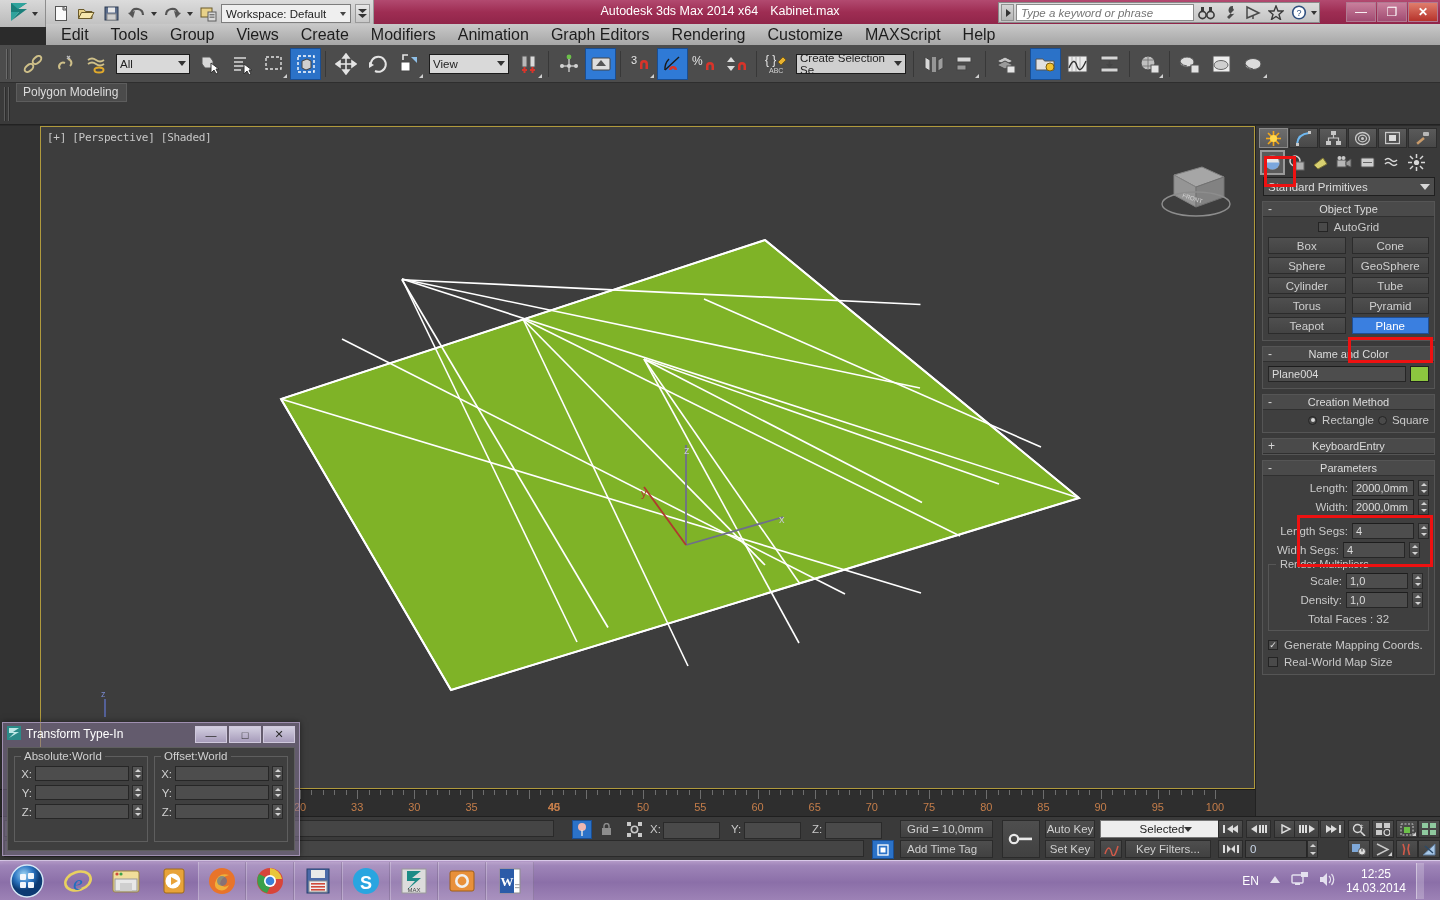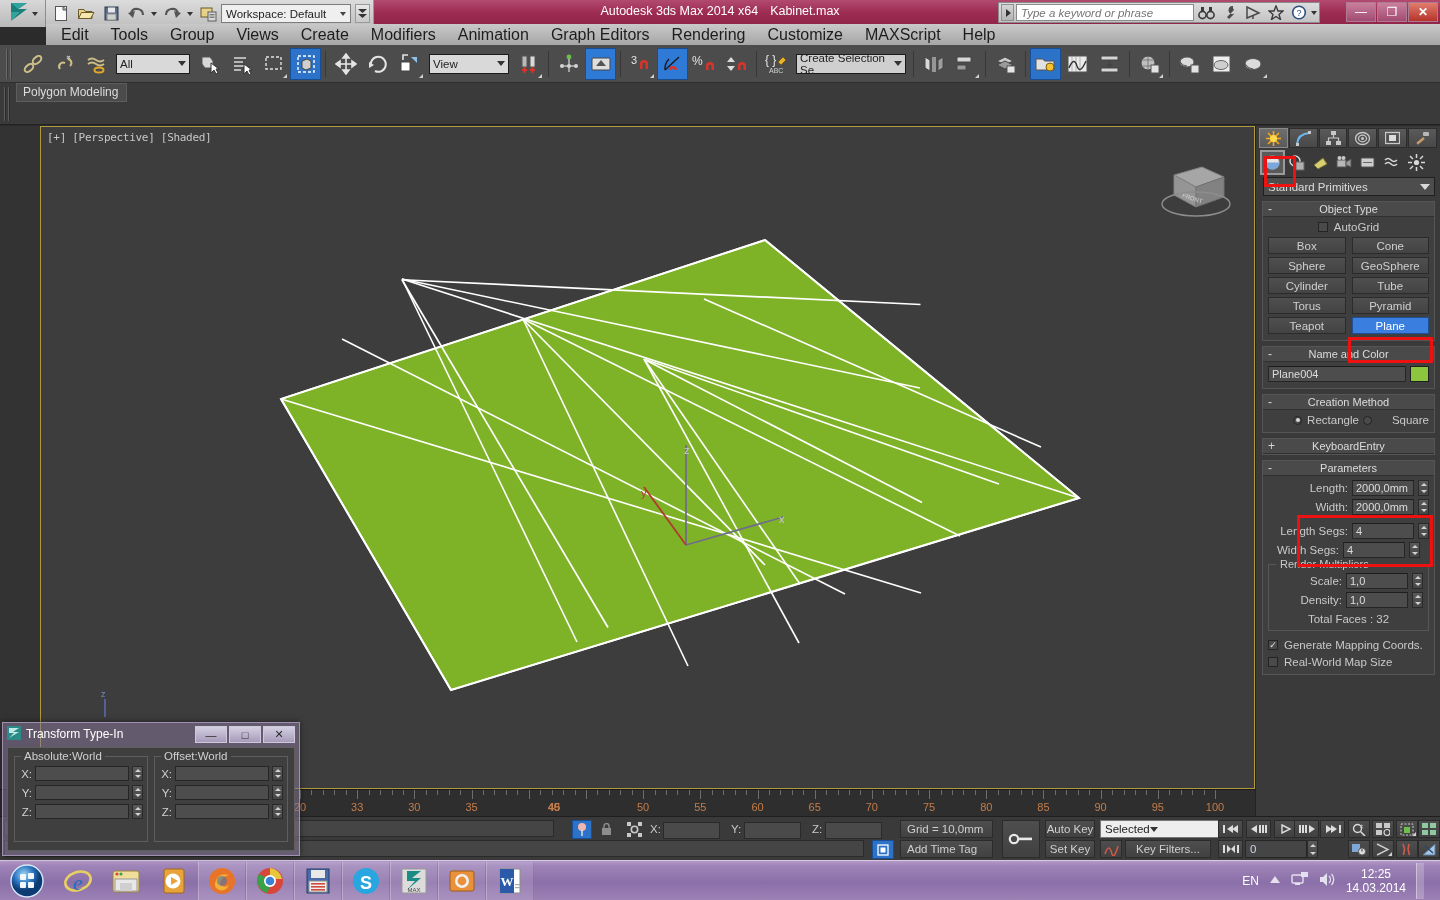--- a/index.html
+++ b/index.html
@@ -844,21 +844,21 @@
 
     <div class="btn3d" style="position:absolute;left:1002px;top:3px;width:38px;height:38px">
       <svg width="26" height="12">
           <circle cx="6" cy="6" r="4.2" fill="none" stroke="#e8e8e8" stroke-width="2.2"></circle>
           <rect x="9" y="4.6" width="15" height="2.6" fill="#e8e8e8"></rect>
         </svg>
     </div>
     <div class="btn3d" style="position:absolute;left:1045px;top:3px;width:50px;height:18px">Auto Key</div>
     <div class="btn3d" style="position:absolute;left:1045px;top:23px;width:50px;height:18px">Set Key</div>
 
-    <div style="position:absolute;left:1100px;top:3px;width:132px;height:18px;background:#eee;border:1px solid #777;color:#222;font-size:11.5px;display:flex;align-items:center;justify-content:flex-start;padding:0 4px">
+    <div style="position:absolute;left:1100px;top:3px;width:132px;height:18px;background:#eee;border:1px solid #777;color:#222;font-size:11.5px;display:flex;align-items:center;justify-content:center;padding:0 4px">
       <span>Selected</span>
       <span style="width:0;height:0;border-left:4px solid transparent;border-right:4px solid transparent;border-top:5px solid #333"></span>
     </div>
     <div class="btn3d" style="position:absolute;left:1100px;top:23px;width:22px;height:18px">
       <svg width="15" height="13">
           <path d="M1 11 q4 -12 7 0 q2 6 6 -8" fill="none" stroke="#d05a4a" stroke-width="1.5"></path>
         </svg>
     </div>
     <div class="btn3d" style="position:absolute;left:1125px;top:23px;width:86px;height:18px">Key Filters...</div>
 
@@ -1120,21 +1120,21 @@
         <span>Creation Method</span>
       </div>
       <div class="rollout-body">
         <div class="row" style="justify-content:flex-end">
           <div class="row" style="gap:5px">
             <span class="radio">
                 <i></i>
               </span>
             <span style="font-size:11.5px;color:#c9c9c9">Rectangle</span>
           </div>
-          <div class="row" style="gap:20px">
+          <div class="row" style="gap:5px">
             <span class="radio"></span>
             <span style="font-size:11.5px;color:#c9c9c9">Square</span>
           </div>
         </div>
       </div>
     </div>
 
     <div class="rollout">
       <div class="rollout-hdr">
         <span class="pm">+</span>

